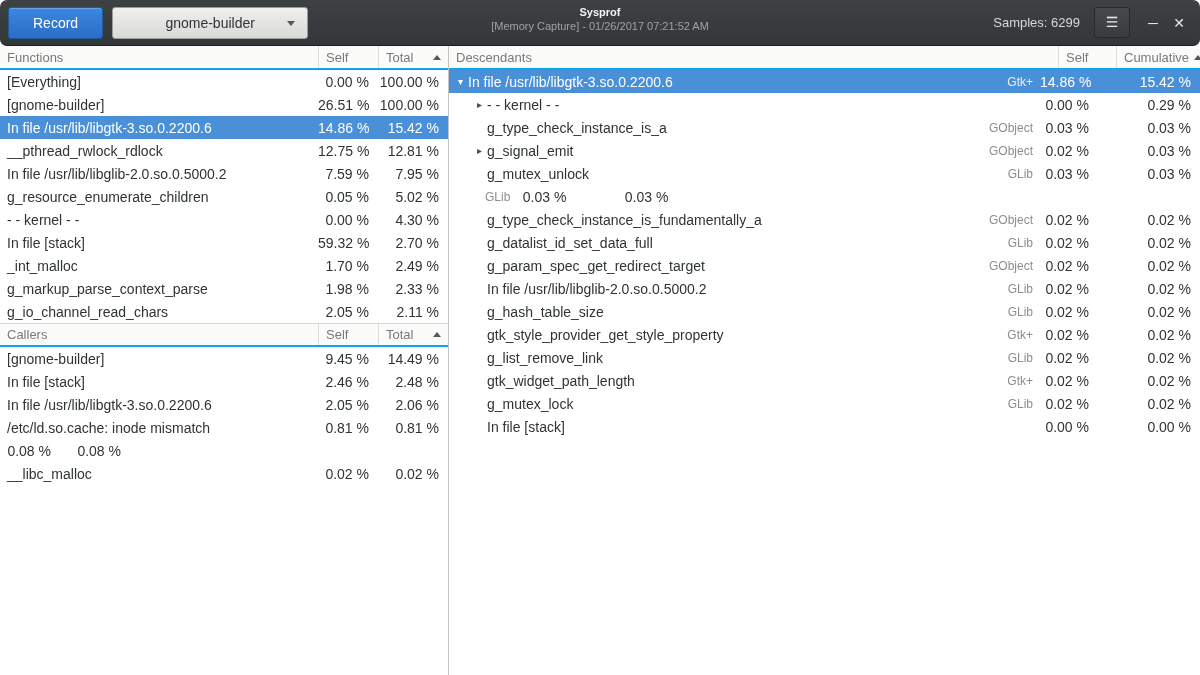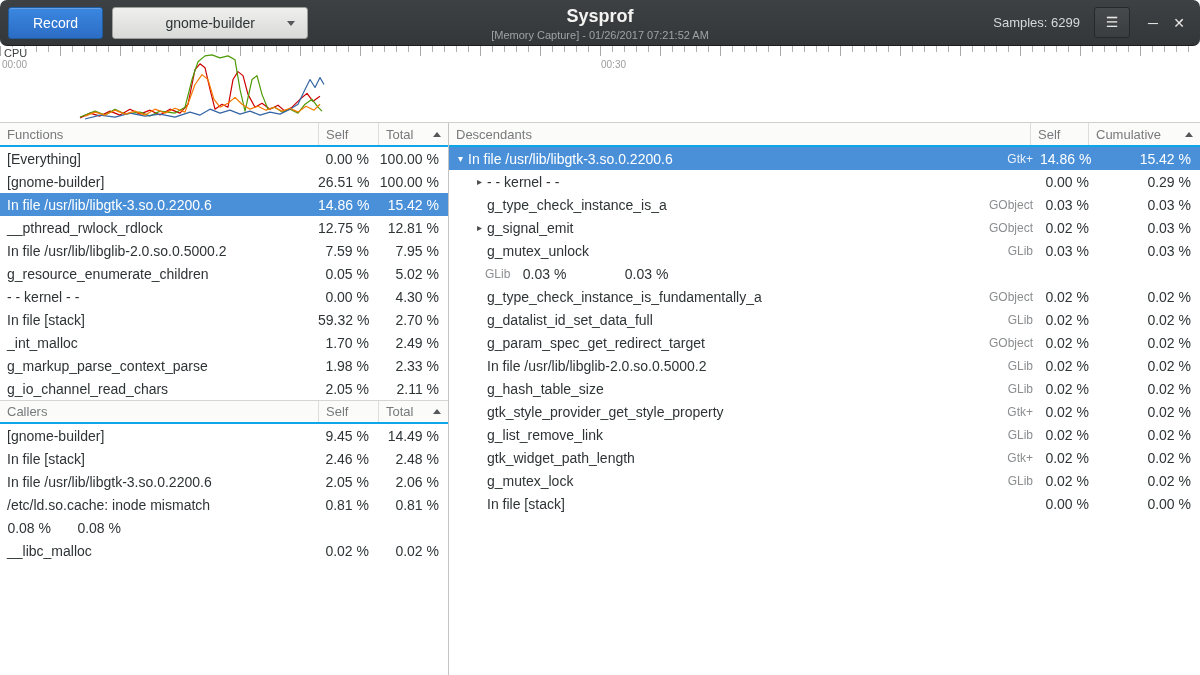--- a/index.html
+++ b/index.html
@@ -14,21 +14,21 @@
   .record-btn { height:32px; padding:0 24px; background:linear-gradient(#3b87e0,#2c6dc5);
     border:1px solid #1f5c9f; border-radius:3px; color:#fff; font-size:14px;
     font-family:inherit; box-shadow:inset 0 1px rgba(255,255,255,.22); cursor:pointer; }
   .process-btn { height:32px; width:196px; margin-left:9px;
     background:linear-gradient(#efefed,#d9d9d7); border:1px solid #9d9d99; border-radius:3px;
     color:#2e3436; font-size:14px; font-family:inherit; display:flex; align-items:center;
     justify-content:center; position:relative; cursor:pointer; }
   .caret { width:0; height:0; border-left:4px solid transparent; border-right:4px solid transparent;
     border-top:5px solid #55575a; position:absolute; right:12px; top:13px; }
   .title-box { position:absolute; left:0; right:0; top:6px; text-align:center; pointer-events:none; }
-  .title { font-size:18px; font-weight:bold; color:#f4f4f2; }
+  .title { font-size:11px; font-weight:bold; color:#f4f4f2; }
   .subtitle { font-size:11px; color:#9fa2a5; margin-top:2px; }
   .header-right { margin-left:auto; display:flex; align-items:center; z-index:1; }
   .samples { font-size:13px; color:#d7d8d9; margin-right:14px; }
   .menu-btn { width:36px; height:31px; background:linear-gradient(#474a4d,#3a3d40);
     border:1px solid #26292b; border-radius:3px; color:#e8e8e6; font-size:14px; line-height:29px;
     text-align:center; cursor:pointer; }
   .win-btn { width:26px; height:30px; background:none; border:none; color:#e8e8e6;
     font-size:14px; text-align:center; cursor:pointer; }
   .win-btn.min { margin-left:10px; }
 
@@ -50,21 +50,21 @@
   .right { flex:1; min-width:0; display:flex; flex-direction:column; background:#fff; }
 
   .thead { height:24px; flex:none; display:flex; border-bottom:2px solid #0ea5e9;
     background:#fbfbfa; color:#77797b; font-size:13px; }
   .thead .hc { display:flex; align-items:center; padding:0 7px; }
   .thead .hc + .hc { border-left:1px solid #dddddb; }
   .h-name { flex:1; min-width:0; }
   .h-self { width:60px; flex:none; }
   .h-total { width:70px; flex:none; justify-content:space-between; }
   .h-self-r { width:58px; flex:none; }
-  .h-cum { width:112px; flex:none; justify-content:space-between; }
+  .h-cum { width:84px; flex:none; justify-content:space-between; }
   .sort-arrow { width:0; height:0; border-left:4px solid transparent; border-right:4px solid transparent;
     border-bottom:5px solid #55575a; margin-left:5px; flex:none; }
   .callers-head { border-top:1px solid #d5d5d3; }
   .tbody { flex:none; }
 
   .trow { height:23px; display:flex; align-items:center; font-size:14px; color:#2e3436; background:#fff; }
   .trow.selected { background:#4a90d9; color:#fff; }
   .c-name { flex:1; min-width:0; padding-left:7px; white-space:nowrap; overflow:hidden; }
   .c-num { width:60px; flex:none; text-align:right; padding-right:9px; white-space:nowrap; }
   .c-total { width:70px; }
@@ -100,33 +100,20 @@
       </button>
       <button class="win-btn min">
         <span>─</span>
       </button>
       <button class="win-btn">
         <span>✕</span>
       </button>
     </div>
   </header>
 
-  <div class="graph">
-    <div class="ticks-minor"></div>
-    <div class="ticks-major"></div>
-    <span class="cpu-label">CPU</span>
-    <span class="time-start">00:00</span>
-    <span class="time-mid">00:30</span>
-    <svg id="cpu-svg" viewBox="0 0 1200 77" preserveAspectRatio="none">
-        <polyline points="80,73 90,68 100,71 110,66 120,70 130,64 140,69 150,65 160,70 170,64 180,68 188,59 195,24 200,18 205,22 210,44 215,64 222,59 228,62 233,34 238,26 243,30 248,49 255,62 262,58 270,64 278,60 285,66 292,62 300,54 307,48 313,56 320,51" fill="none" stroke="#cc0000" stroke-width="1.2" stroke-linejoin="round"></polyline>
-        <polyline points="80,72 95,66 105,70 115,64 125,69 140,67 150,71 160,66 175,68 185,62 192,34 198,16 205,10 212,9 220,12 228,10 235,14 240,44 245,66 252,34 257,30 262,49 268,64 275,62 282,67 290,64 298,68 305,59 312,54 318,62 322,66" fill="none" stroke="#4e9a06" stroke-width="1.2" stroke-linejoin="round"></polyline>
-        <polyline points="85,74 100,70 115,72 130,68 145,71 160,69 175,72 190,67 200,70 210,64 220,68 230,65 240,69 250,66 260,70 270,67 280,69 290,64 298,59 305,44 310,34 315,42 320,32 324,39" fill="none" stroke="#3465a4" stroke-width="1.2" stroke-linejoin="round"></polyline>
-        <polyline points="85,71 95,67 105,70 115,65 125,69 135,66 145,70 155,64 165,68 175,63 185,67 195,39 202,29 208,34 214,54 220,62 228,58 235,52 242,59 250,64 258,61 266,65 274,62 282,66 290,63 298,67 306,61 314,65 320,59" fill="none" stroke="#f57900" stroke-width="1.2" stroke-linejoin="round"></polyline>
-      </svg>
-  </div>
 
   <div class="main">
 
     <div class="left">
       <div class="thead">
         <div class="hc h-name">Functions</div>
         <div class="hc h-self">Self</div>
         <div class="hc h-total">
           <span>Total</span>
           <span class="sort-arrow"></span>

